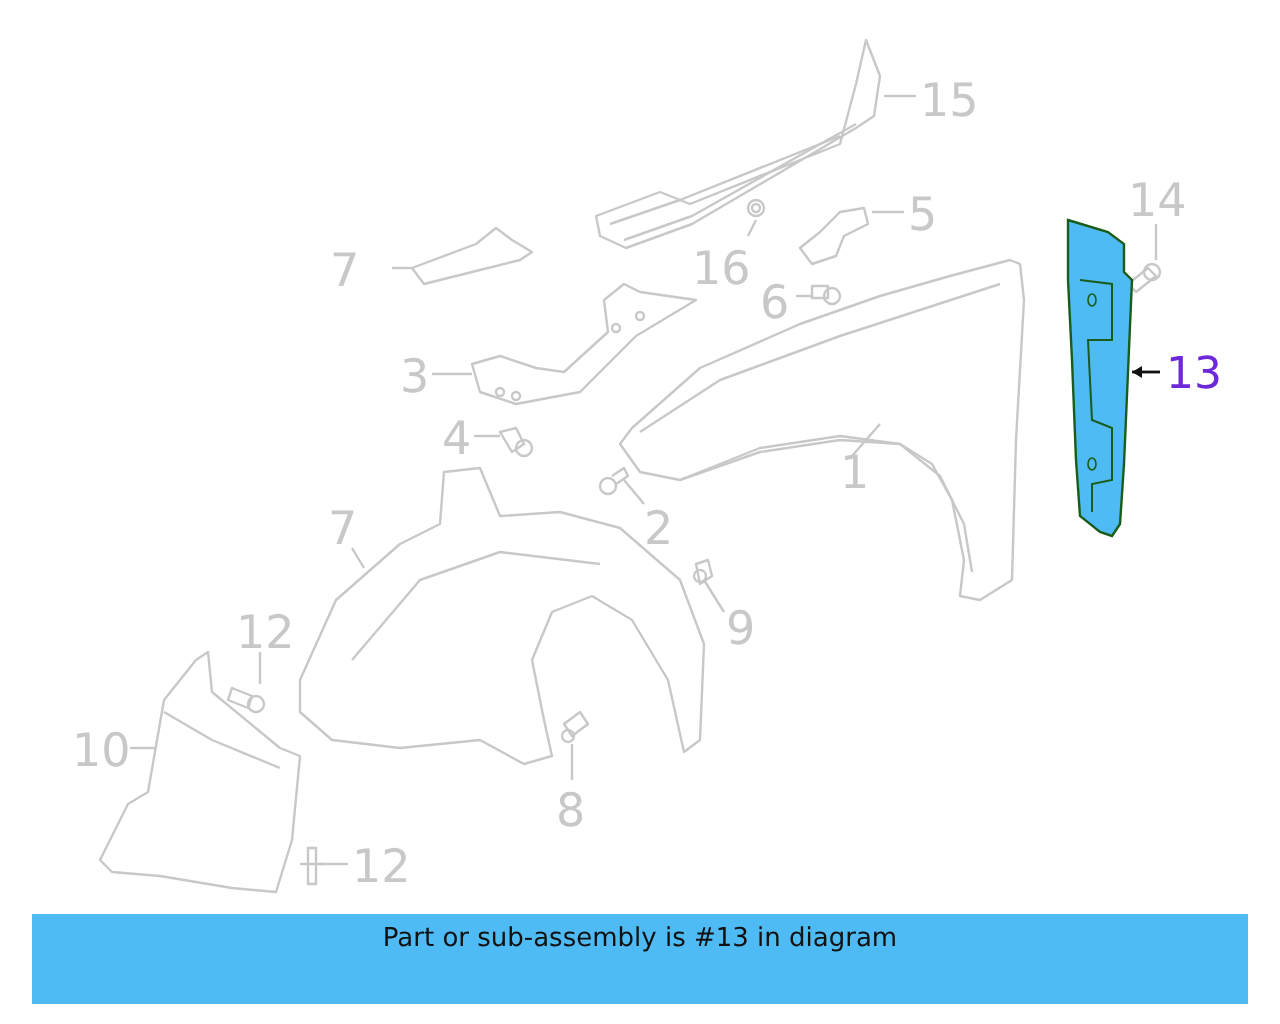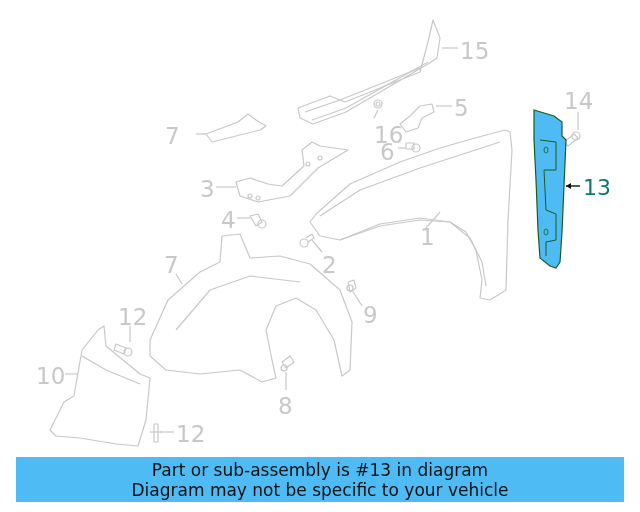--- a/index.html
+++ b/index.html
@@ -1,21 +1,21 @@
 <!DOCTYPE html>
 <html><head>
 <meta charset="utf-8">
 <style>
   html, body { margin:0; padding:0; background:#ffffff; }
   body { width:640px; height:512px; position:relative; overflow:hidden; font-family:"DejaVu Sans", sans-serif; }
   #diagram { position:absolute; left:0; top:0; width:640px; height:512px; }
   .lbl { position:absolute; font-size:23px; color:#c8c8c8; line-height:1; font-family:"DejaVu Sans", sans-serif; }
-  .lbl.hl { color:#0f766e; }
+  .lbl.hl { color:#6d28d9; }
   #banner { position:absolute; left:16px; top:457px; width:608px; height:45px; background:#4FBBF5;
-            text-align:center; color:#111; font-size:17px; line-height:20px; padding-top:3px; box-sizing:border-box; }
+            text-align:center; color:#111; font-size:13px; line-height:20px; padding-top:3px; box-sizing:border-box; }
   #banner div { white-space:nowrap; }
 </style>
 </head>
 <body>
 
 <svg id="diagram" viewBox="0 0 640 512" xmlns="http://www.w3.org/2000/svg">
   <g fill="none" stroke="#c8c8c8" stroke-width="1.2" stroke-linejoin="round">
 
     <g>
       <path d="M298,108 L330,96 L345,102 L420,72 L428,42 L433,20 L440,38 L437,58 L428,64 L346,112 L313,124 L300,118 Z"></path>
@@ -123,32 +123,31 @@
     <path d="M540,140 L556,142 L556,170 L544,170 L546,210 L556,214 L556,240 L546,242 L546,256" fill="none" stroke="#1a5d1a" stroke-width="1"></path>
     <ellipse cx="546" cy="150" rx="2" ry="3" fill="none" stroke="#1a5d1a" stroke-width="0.8"></ellipse>
     <ellipse cx="546" cy="232" rx="2" ry="3" fill="none" stroke="#1a5d1a" stroke-width="0.8"></ellipse>
     <path d="M580,186 L566,186" stroke="#111" stroke-width="1.4"></path>
     <path d="M566,186 L571,183 L571,189 Z" fill="#111"></path>
   </g>
 </svg>
 
 <span class="lbl" style="left:460px;top:40px;">15</span>
 <span class="lbl" style="left:454px;top:97px;">5</span>
-<span class="lbl" style="left:346px;top:124px;margin-left:28px;">16</span>
+<span class="lbl" style="left:346px;top:124px;">16</span>
 <span class="lbl" style="left:165px;top:125px;">7</span>
 <span class="lbl" style="left:380px;top:141px;">6</span>
 <span class="lbl" style="left:200px;top:178px;">3</span>
 <span class="lbl" style="left:221px;top:209px;">4</span>
 <span class="lbl" style="left:420px;top:226px;">1</span>
 <span class="lbl" style="left:322px;top:254px;">2</span>
 <span class="lbl" style="left:164px;top:254px;">7</span>
 <span class="lbl" style="left:363px;top:304px;">9</span>
 <span class="lbl" style="left:118px;top:306px;">12</span>
 <span class="lbl" style="left:36px;top:365px;text-align:center;">10</span>
 <span class="lbl" style="left:278px;top:395px;">8</span>
 <span class="lbl" style="left:176px;top:423px;">12</span>
 <span class="lbl" style="left:564px;top:90px;">14</span>
 <span class="lbl hl" style="left:583px;top:177px;font-size:22px;">13</span>
 
 <div id="banner">
   <div>Part or sub-assembly is #13 in diagram</div>
-  <div>Diagram may not be specific to your vehicle</div>
 </div>
 
 </body></html>

